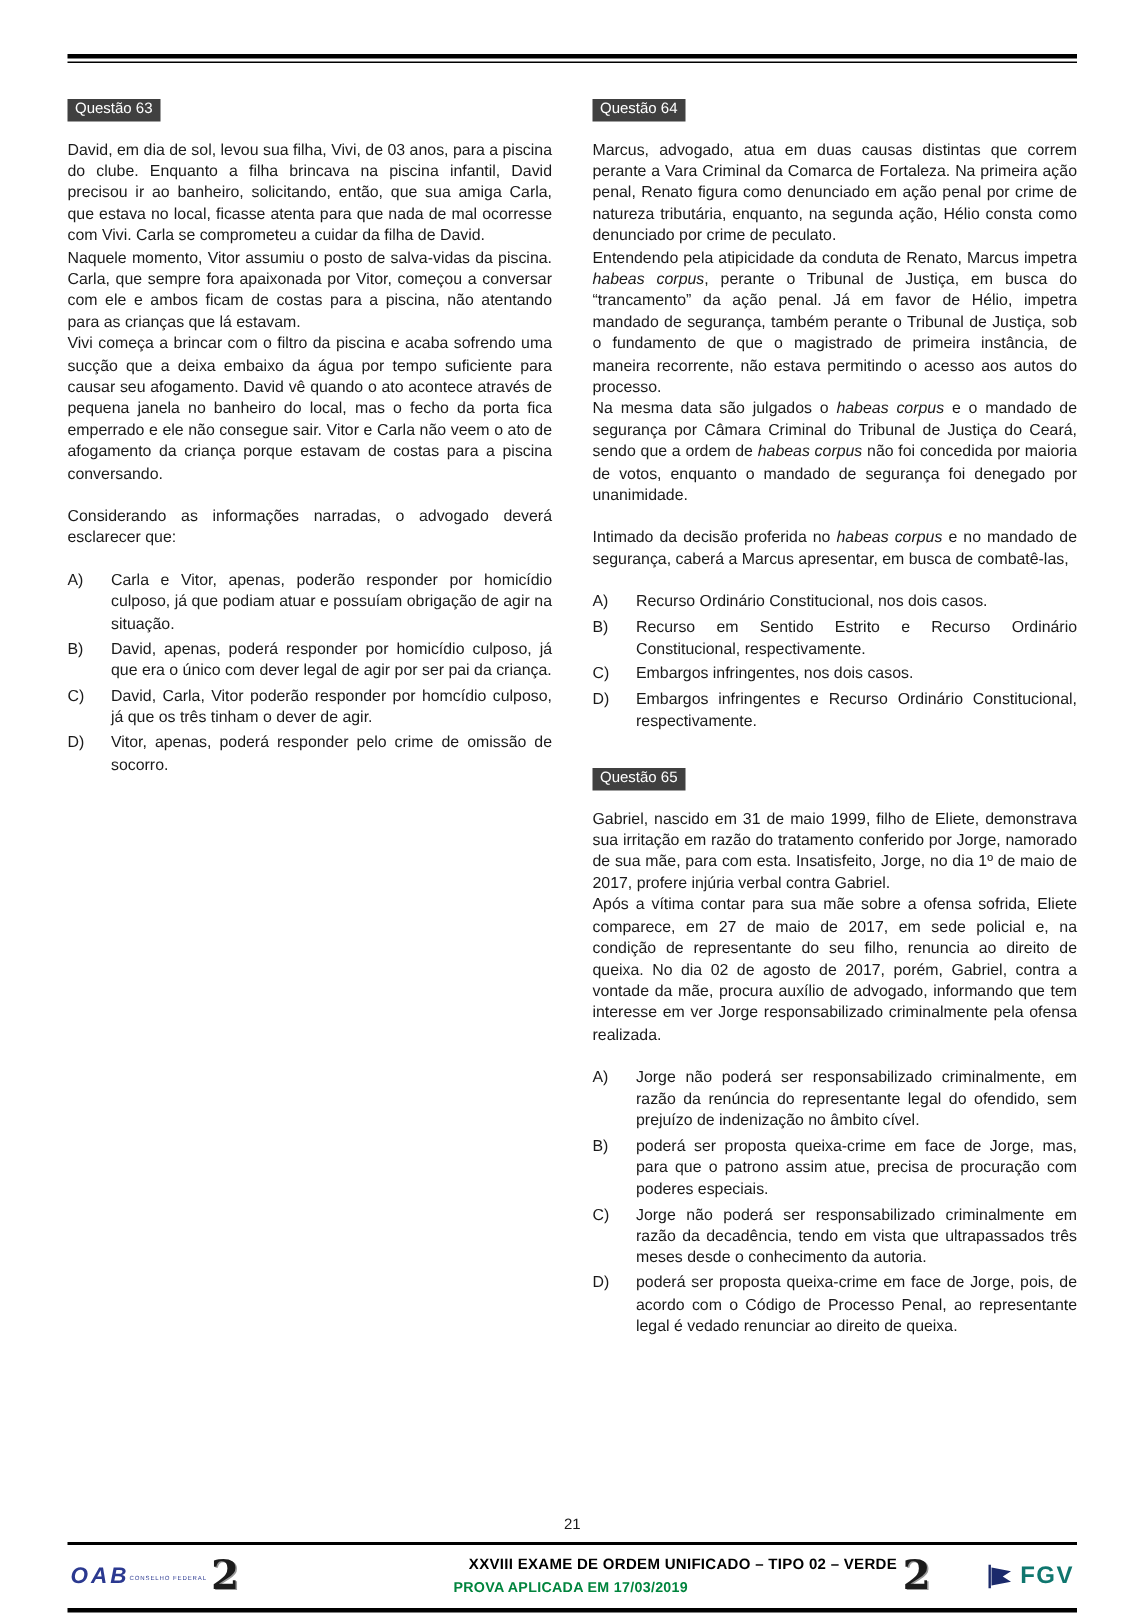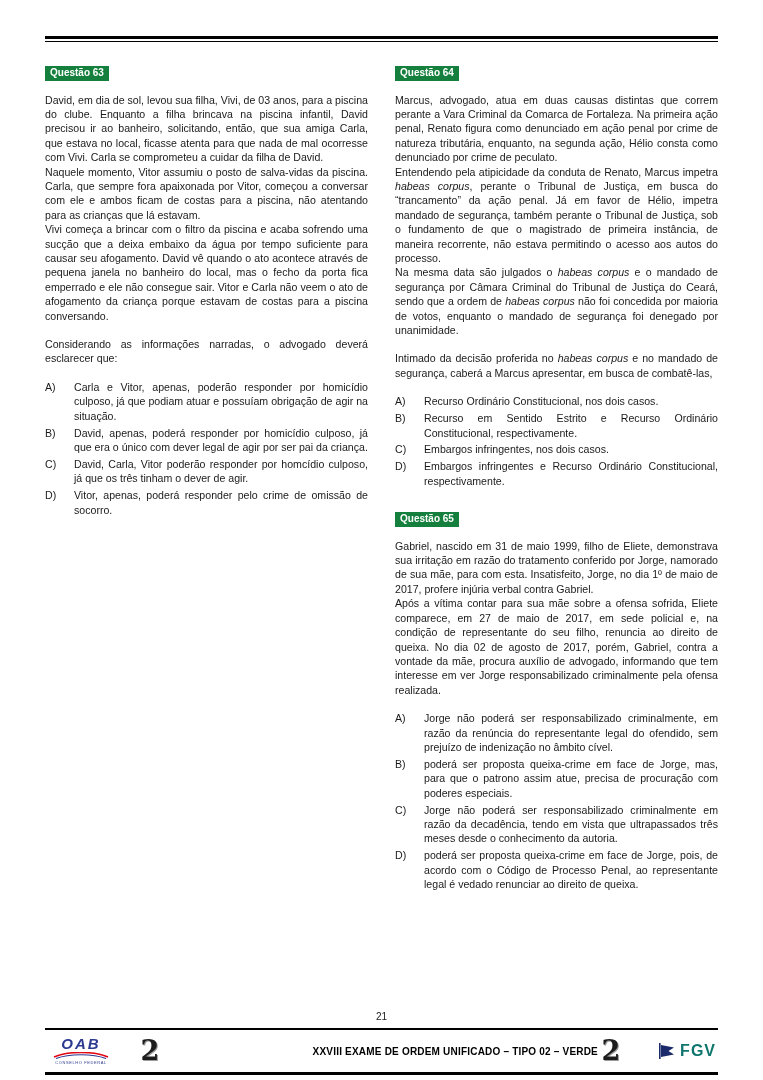--- a/index.html
+++ b/index.html
@@ -12,41 +12,41 @@
   .top-rule { position: absolute; top: 36px; left: 45px; right: 45px; }
   .rule-thick { height: 3px; background: #000; }
   .rule-thin { height: 1px; background: #000; margin-top: 1.5px; }
 
   .content { position: absolute; top: 62px; left: 45px; right: 45px; display: flex; gap: 27px; }
   .col { flex: 1 1 0; min-width: 0; }
 
   .question { margin: 0; }
   .question.spaced { margin-top: 20px; }
   .q-header {
-    display: inline-block; background: #15803d; color: #fff;
-    font-size: 10px; font-weight: bold; padding: 1.5px 5px 2.5px; margin: 0 0 12px 0;
+    display: inline-block; background: #404040; color: #fff;
+    font-size: 10px; font-weight: normal; padding: 1.5px 5px 2.5px; margin: 0 0 12px 0;
   }
   .para { margin: 0; font-size: 10.6px; line-height: 14.4px; text-align: justify; }
   .para.gap { margin-top: 14px; }
   .para em { font-style: italic; }
 
   .options { margin-top: 14px; }
   .option { display: flex; margin-top: 2.5px; font-size: 10.6px; line-height: 14.4px; }
   .option:first-child { margin-top: 0; }
   .opt-letter { flex: 0 0 17px; }
   .opt-text { flex: 1 1 auto; text-align: justify; padding-left: 12px; }
 
   .page-number { position: absolute; bottom: 58px; left: 0; width: 100%; text-align: center; font-size: 10px; color: #1a1a1a; }
 
   .footer { position: absolute; left: 45px; right: 45px; bottom: 5px; }
   .footer-rule-top { height: 2px; background: #000; }
   .footer-band { display: flex; align-items: center; height: 42px; padding: 3px 2px; }
   .footer-rule-bottom { height: 3px; background: #000; }
 
-  .oab-logo { display: flex; flex-direction: column; align-items: center; width: 68px; flex: none; }
+  .oab-logo { display: flex; flex-direction: row; align-items: center; width: 68px; flex: none; }
   .oab-text { font-weight: bold; font-size: 15px; color: #2b3990; letter-spacing: 2px; line-height: 14px; font-style: italic; }
   .oab-swoosh { display: block; margin-top: 1px; }
   .oab-sub { font-size: 4px; color: #2b3990; letter-spacing: 0.6px; margin-top: 1px; white-space: nowrap; }
 
   .tipo-num {
     font-family: "DejaVu Serif", serif; font-weight: bold; font-size: 27px; line-height: 32px;
     color: #1c1c1c; text-shadow: 1px 1px 0 #9a9a9a; width: 26px; text-align: center; flex: none;
   }
   .tipo-left { margin-left: 22px; }
   .tipo-right { margin-right: 18px; }
@@ -163,20 +163,21 @@
           <path d="M1 5 C 15 -1, 41 -1, 55 5" stroke="#e30613" stroke-width="1.6" fill="none"></path>
           <path d="M3 6.5 C 16 1.5, 40 1.5, 53 6.5" stroke="#2b3990" stroke-width="1.2" fill="none"></path>
         </svg>
         <span class="oab-sub">CONSELHO FEDERAL</span>
       </div>
 
       <div class="tipo-num tipo-left">2</div>
 
       <div class="exam-text">
         <div class="exam-line1">XXVIII EXAME DE ORDEM UNIFICADO – TIPO 02 – VERDE</div>
+        <div class="exam-line2">PROVA APLICADA EM 17/03/2019</div>
       </div>
 
       <div class="tipo-num tipo-right">2</div>
 
       <div class="fgv-logo">
         <svg class="fgv-flag" width="18" height="16" viewBox="0 0 18 16" aria-hidden="true">
           <rect x="1" y="0" width="1.6" height="16" fill="#1b2a6b"></rect>
           <path d="M3 2 L16 4.5 L10.5 8 L16 11.5 L3 14 Z" fill="#1b2a6b"></path>
         </svg>
         <span class="fgv-text">FGV</span>

